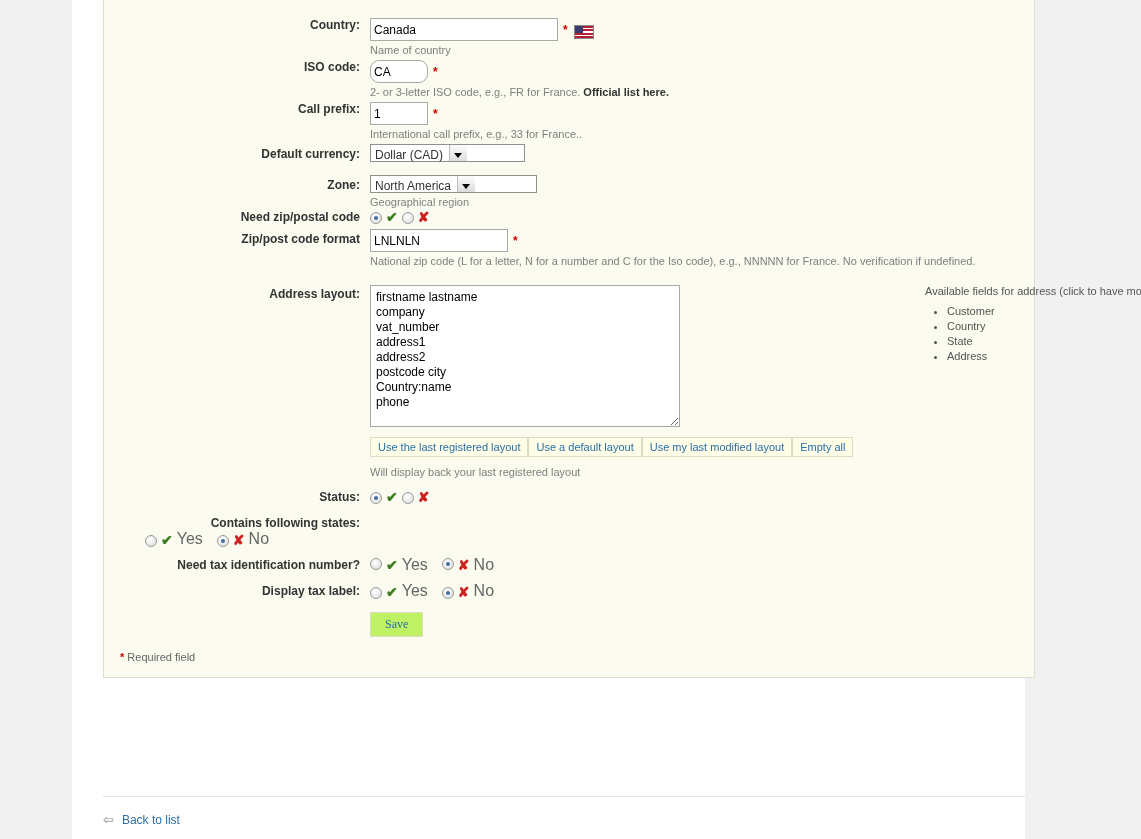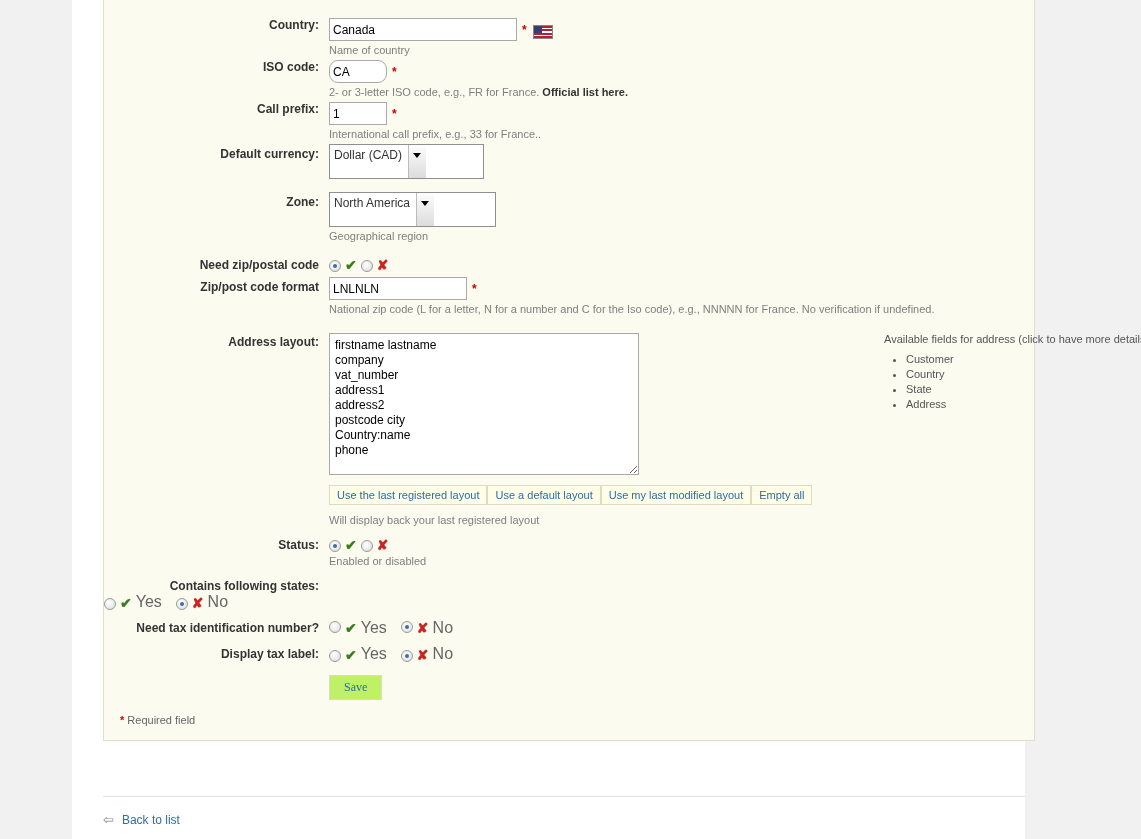--- a/index.html
+++ b/index.html
@@ -33,20 +33,21 @@
     background: #fbfbef;
     border: 1px solid #dfdfce;
     border-top: none;
     padding-bottom: 14px;
   }
 
   .row {
     position: relative;
     display: flex;
     align-items: flex-start;
+    padding-left: 41px;
   }
   .label {
     width: 215px;
     text-align: right;
     font-weight: bold;
     color: #333;
     padding-right: 10px;
     font-size: 12px;
     line-height: 14px;
   }
@@ -99,21 +100,21 @@
     position: absolute;
     left: 0; top: 0;
     width: 8px; height: 7px;
     background: #3c3b6e;
   }
   .selectwrap {
     display: inline-flex;
     align-items: stretch;
     border: 1px solid #8f8f8f;
     background: #fff;
-    height: 35px;
+    height: 18px;
     box-sizing: border-box;
   }
   .selectwrap .txt {
     padding: 2px 6px 2px 4px;
     font-size: 12px;
     line-height: 17px;
     white-space: nowrap;
   }
   .selectwrap .arrowbox {
     width: 17px;
@@ -308,21 +309,21 @@
     <div class="row" style="margin-bottom:13px;">
       <div class="label" style="padding-top:3px;">Default currency:</div>
       <div class="field">
         <span class="selectwrap" style="width:155px">
           <span class="txt">Dollar (CAD)</span>
           <span class="arrowbox"></span>
         </span>
       </div>
     </div>
 
-    <div class="row" style="margin-bottom:14px;">
+    <div class="row" style="margin-bottom:0;">
       <div class="label" style="padding-top:3px;">Zone:</div>
       <div class="field">
         <span class="selectwrap" style="width:167px">
           <span class="txt">North America</span>
           <span class="arrowbox"></span>
         </span>
         <div class="hint">Geographical region</div>
       </div>
     </div>
 
@@ -380,21 +381,20 @@
 
     <div class="row" style="margin-bottom:10px;">
       <div class="label" style="padding-top:2px;">Status:</div>
       <div class="field">
         <div class="inline">
           <span class="radio on"></span>
           <span class="tick">✔</span>
           <span class="radio"></span>
           <span class="cross">✘</span>
         </div>
-        <div class="hint">Enabled or disabled</div>
       </div>
     </div>
 
     <div class="row" style="margin-bottom:8px;flex-direction:column;">
       <div class="label" style="padding-top:2px;">Contains following states:</div>
       <div class="field inline">
         <span class="radio"></span>
         <span class="tick">✔</span>
         <span class="yn">Yes</span>
         <span class="radio on"></span>

